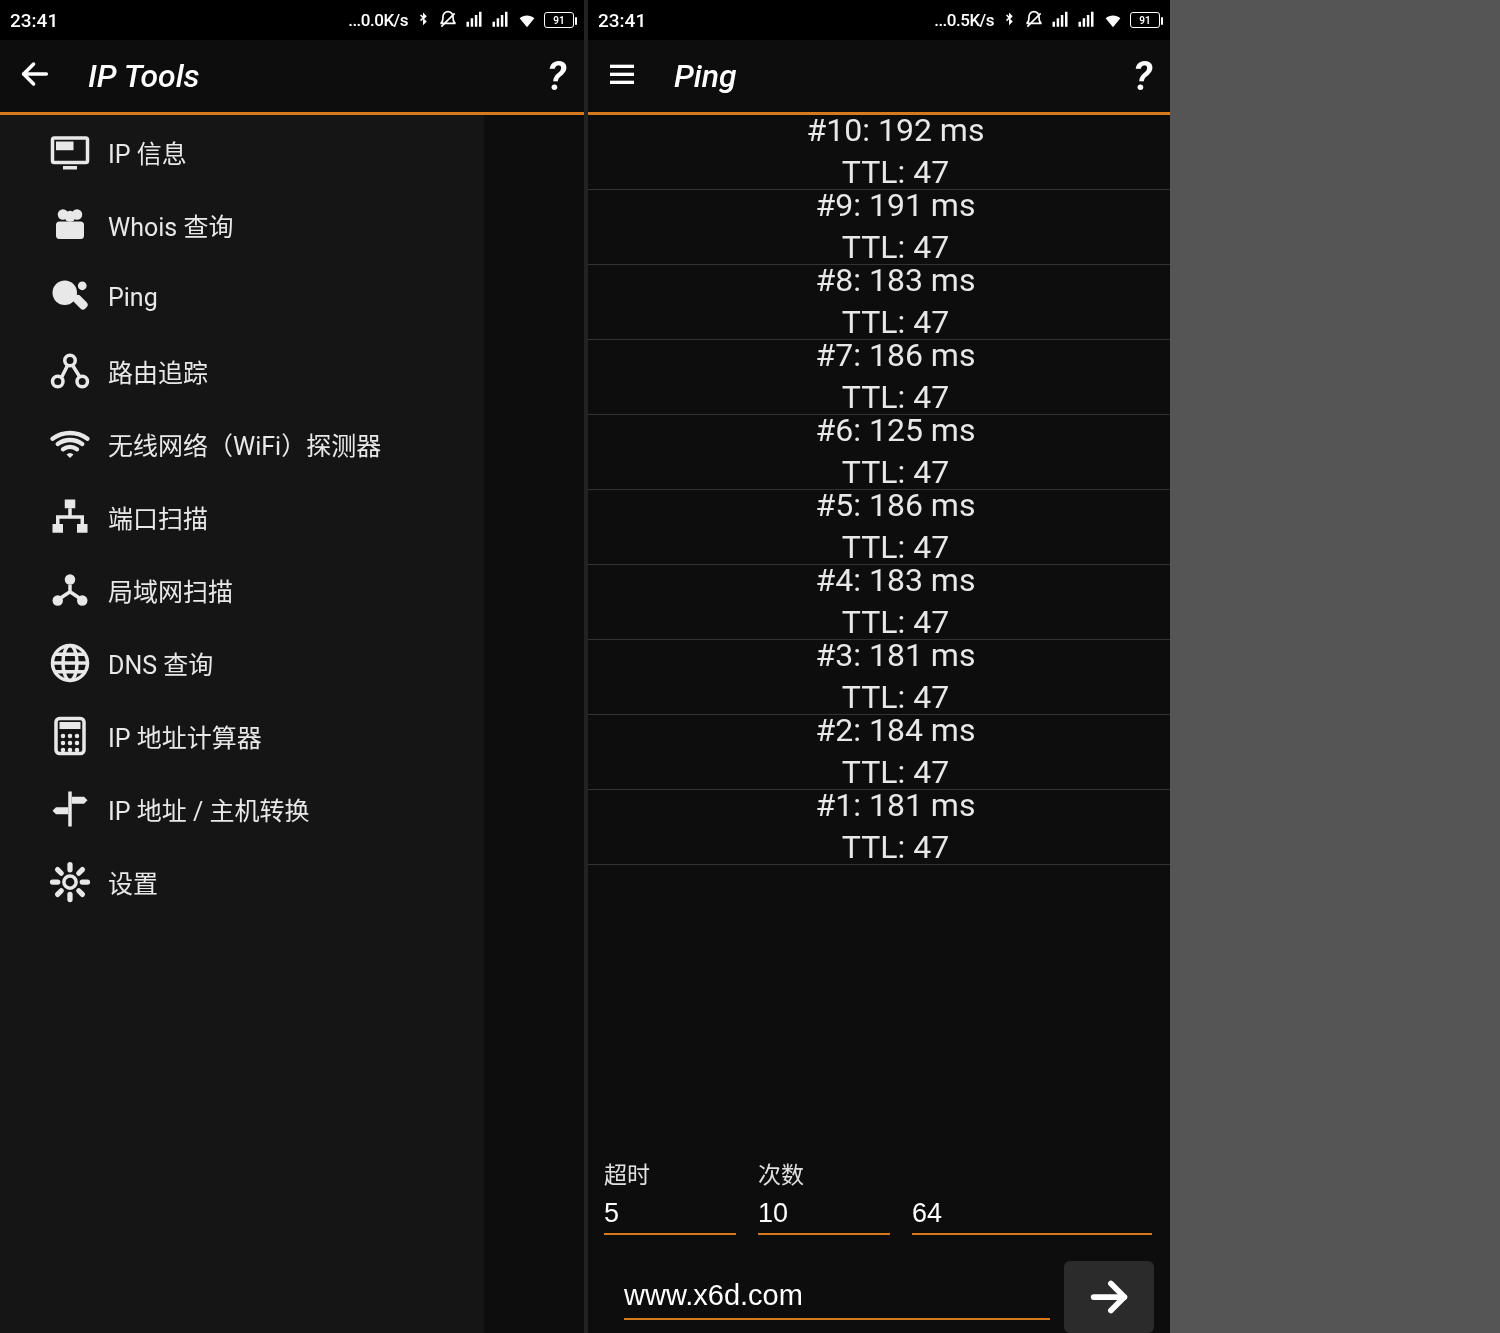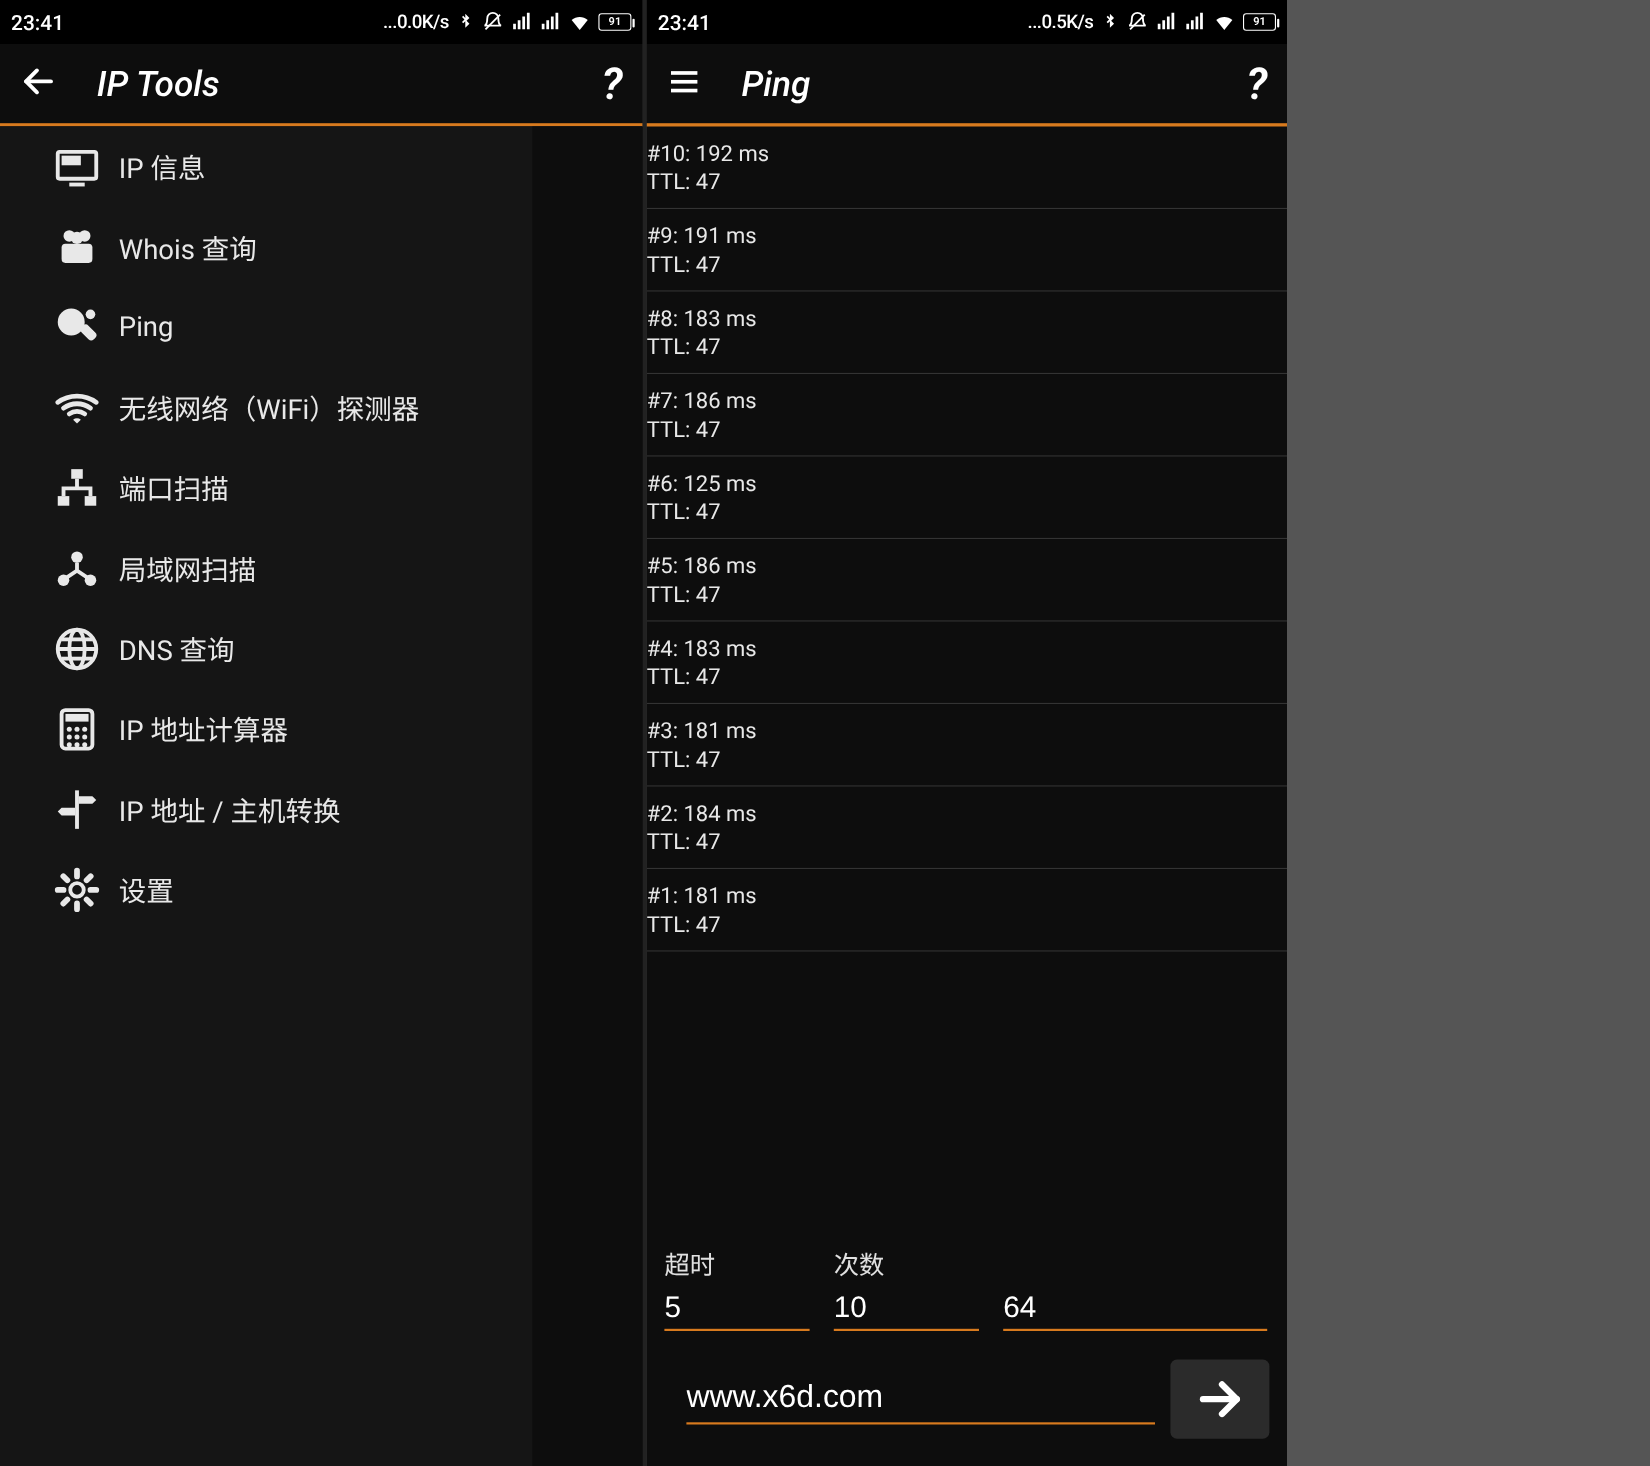--- a/index.html
+++ b/index.html
@@ -116,27 +116,29 @@
     flex: 1;
     overflow: hidden;
     display: flex;
     flex-direction: column;
   }
   .ping-row {
     height: 75px;
     border-bottom: 1px solid #333;
     display: flex;
     flex-direction: column;
+    align-items: center;
     justify-content: center;
-    font-size: 20px;
+    font-size: 32px;
     color: #e8e8e8;
     line-height: 1.3;
+    padding-left: 33px;
   }
   .bottom-panel {
-    padding: 12px 16px 25px 16px;
+    padding: 12px 16px 0 16px;
   }
   .params { display: flex; gap: 22px; align-items:flex-end; }
   .param { display:flex; flex-direction:column; }
   .param.timeout { width: 132px; }
   .param.count   { width: 132px; }
   .param.size    { width: 240px; }
   .param-label { font-size: 23px; color: #e0e0e0; margin-bottom: 6px; }
   .param-input {
     font-size: 27px; color: #fff; background:transparent; border:none;
     border-bottom: 2px solid #d77a1e; padding: 2px 0 4px 0; outline:none;
@@ -227,20 +229,28 @@
           </span>
           <span>Whois 查询</span>
         </div>
         <div class="drawer-item">
           <span class="ic">
             <svg viewBox="0 0 24 24">
               <use href="#pingpong-icon"></use>
             </svg>
           </span>
           <span>Ping</span>
+        </div>
+        <div class="drawer-item">
+          <span class="ic">
+            <svg viewBox="0 0 24 24">
+              <use href="#route-icon"></use>
+            </svg>
+          </span>
+          <span>路由追踪</span>
         </div>
         <div class="drawer-item">
           <span class="ic">
             <svg viewBox="0 0 24 24">
               <use href="#wifi-icon"></use>
             </svg>
           </span>
           <span>无线网络（WiFi）探测器</span>
         </div>
         <div class="drawer-item">

